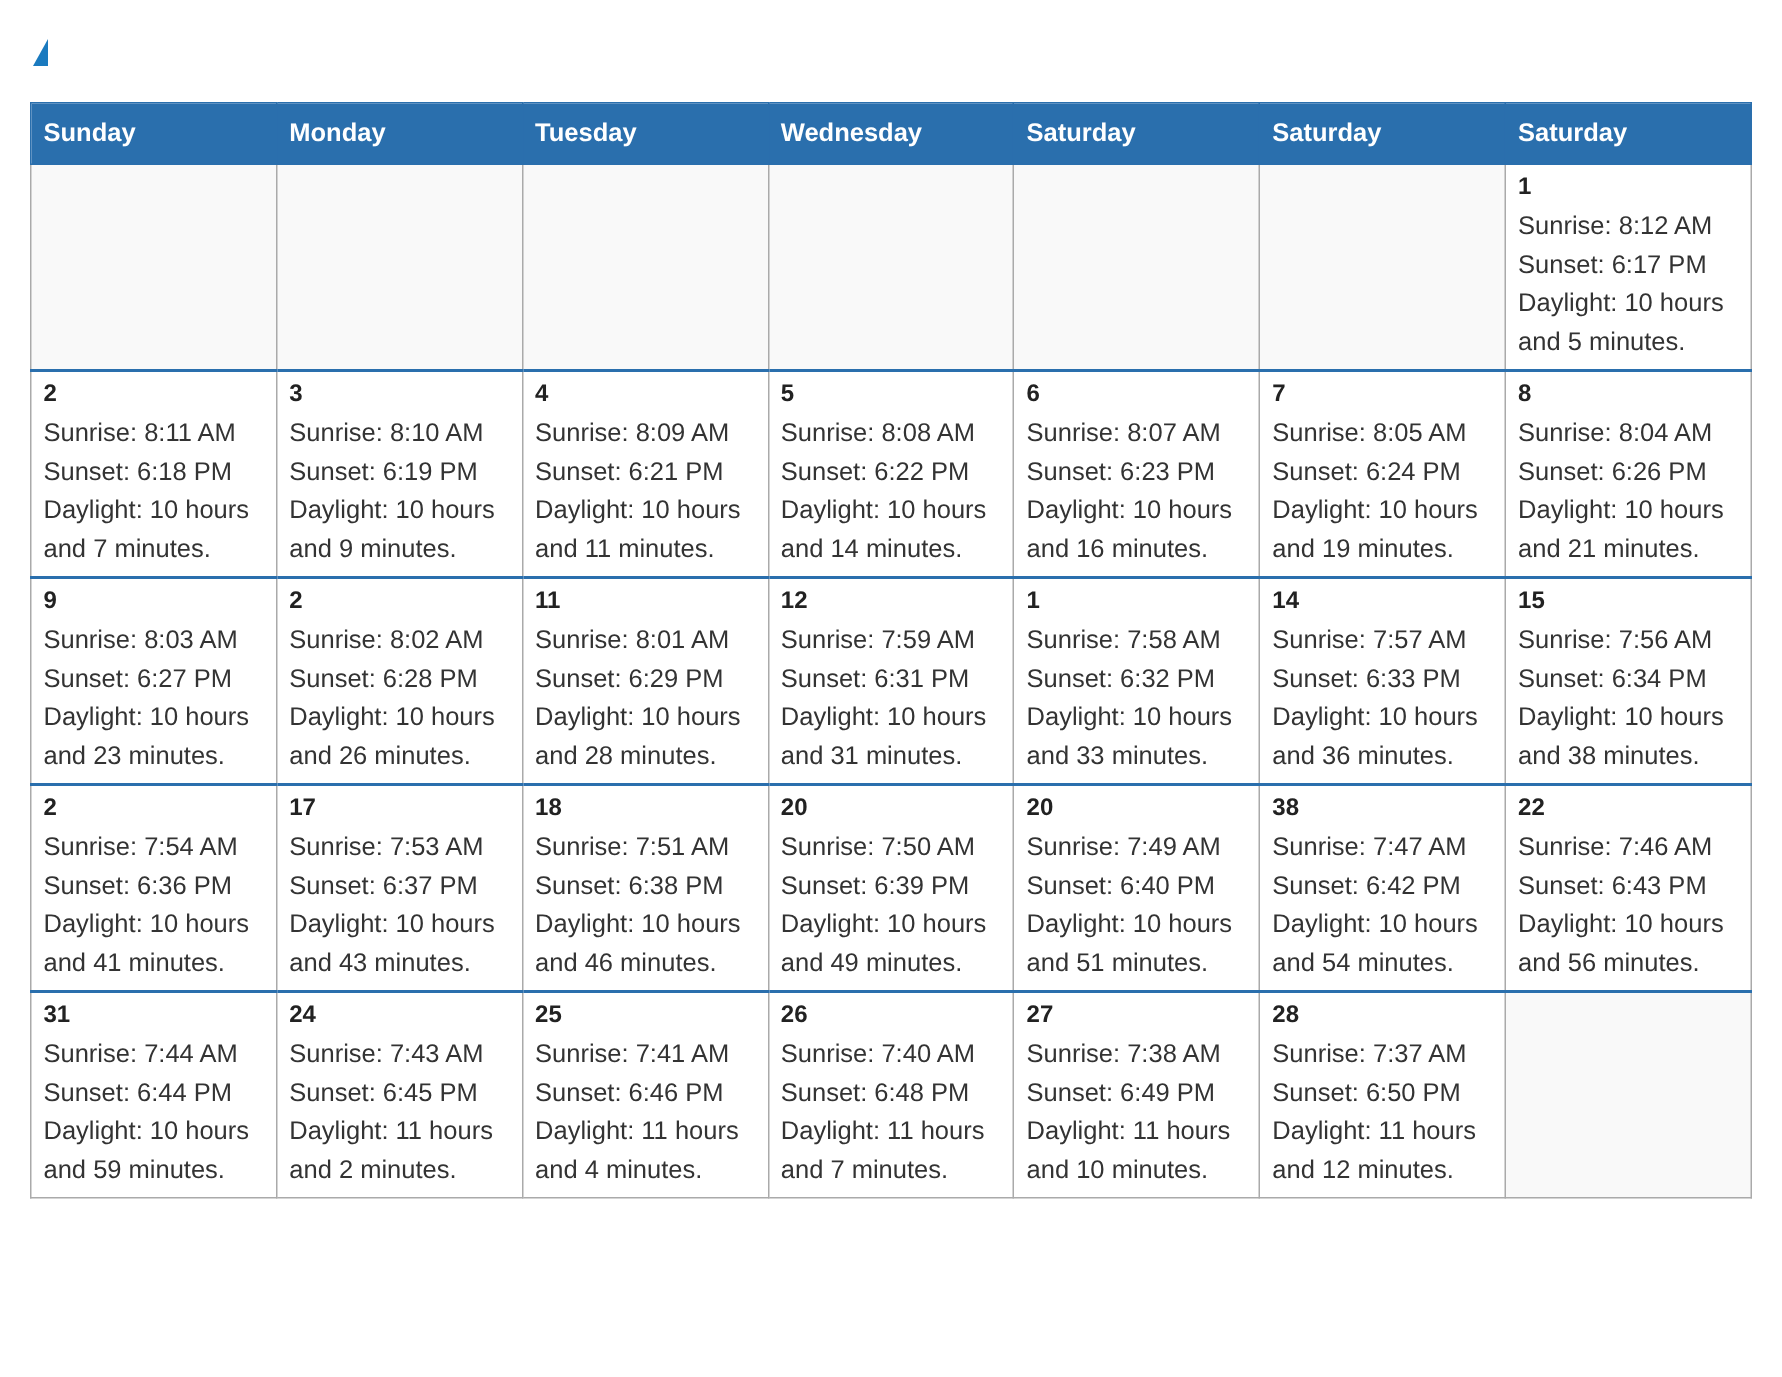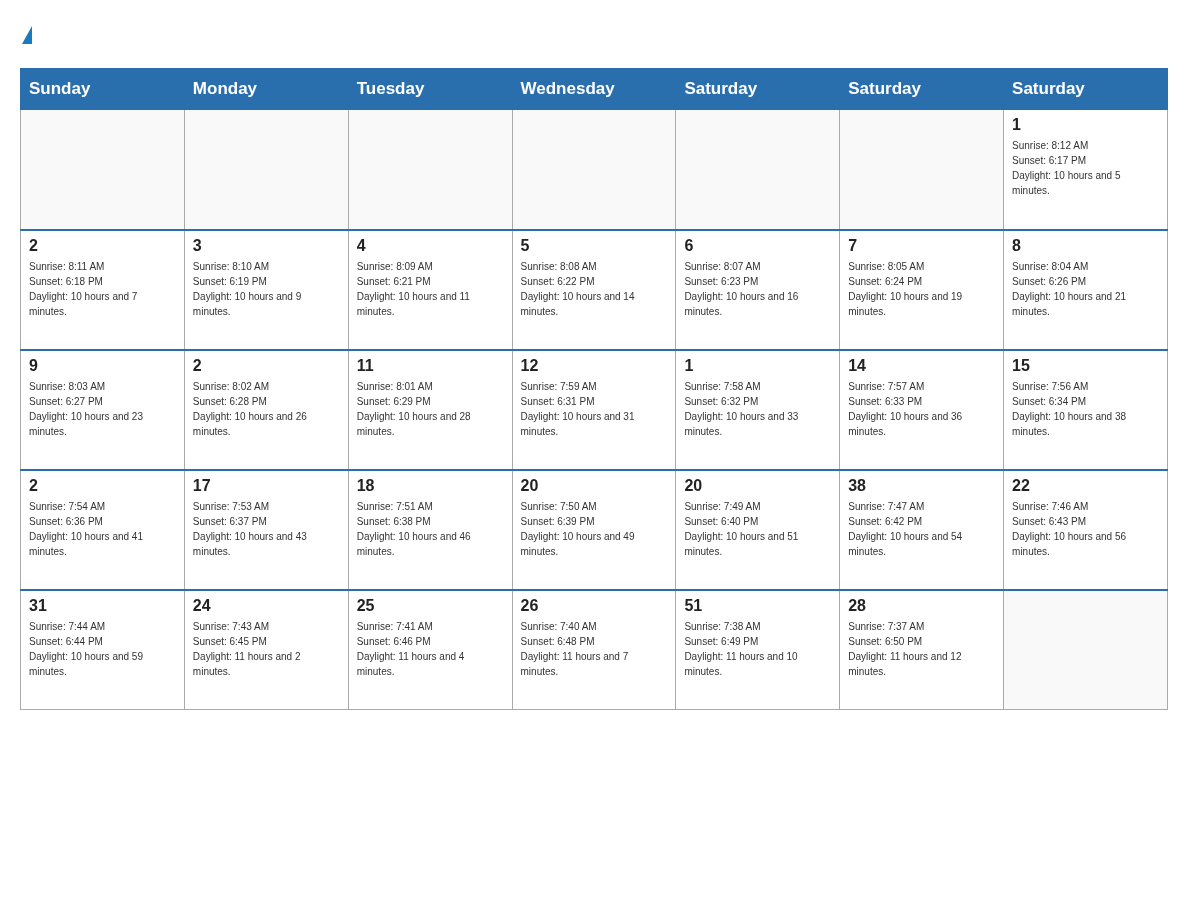--- a/index.html
+++ b/index.html
@@ -81,21 +81,21 @@
       background: #f9f9f9;
     }
     .day-num {
       font-size: 16px;
       font-weight: bold;
       color: #222;
       display: block;
       margin-bottom: 4px;
     }
     .day-info {
-      font-size: 10px;
+      font-size: 17px;
       color: #333;
       line-height: 1.5;
     }
     .row-divider td {
       border-top: 2px solid #2a6fad;
     }
   </style>
 </head>
 <body>
 
@@ -240,21 +240,21 @@
         </td>
         <td>
           <span class="day-num">25</span>
           <div class="day-info">Sunrise: 7:41 AM<br>Sunset: 6:46 PM<br>Daylight: 11 hours and 4 minutes.</div>
         </td>
         <td>
           <span class="day-num">26</span>
           <div class="day-info">Sunrise: 7:40 AM<br>Sunset: 6:48 PM<br>Daylight: 11 hours and 7 minutes.</div>
         </td>
         <td>
-          <span class="day-num">51</span>
+          <span class="day-num">27</span>
           <div class="day-info">Sunrise: 7:38 AM<br>Sunset: 6:49 PM<br>Daylight: 11 hours and 10 minutes.</div>
         </td>
         <td>
           <span class="day-num">28</span>
           <div class="day-info">Sunrise: 7:37 AM<br>Sunset: 6:50 PM<br>Daylight: 11 hours and 12 minutes.</div>
         </td>
         <td class="empty"></td>
       </tr>
     </tbody>
 </table>

